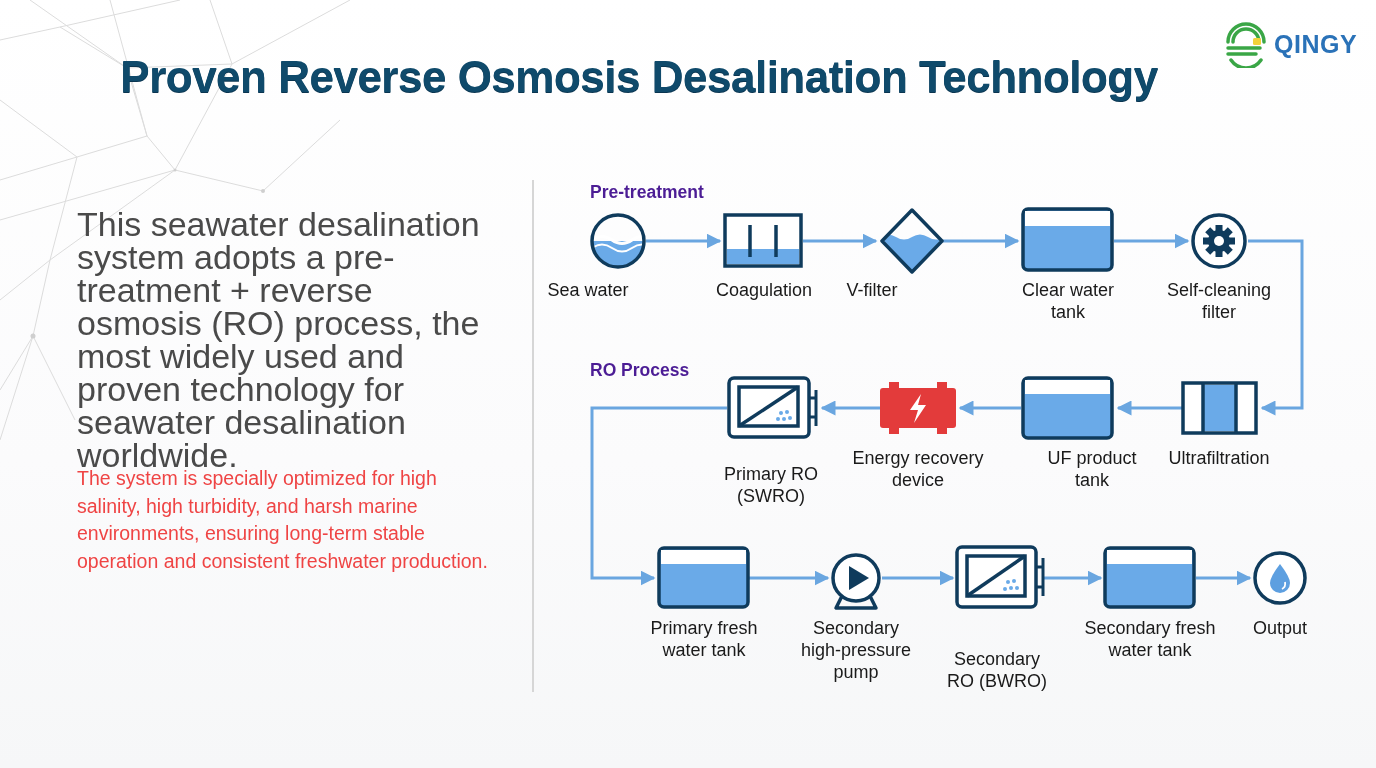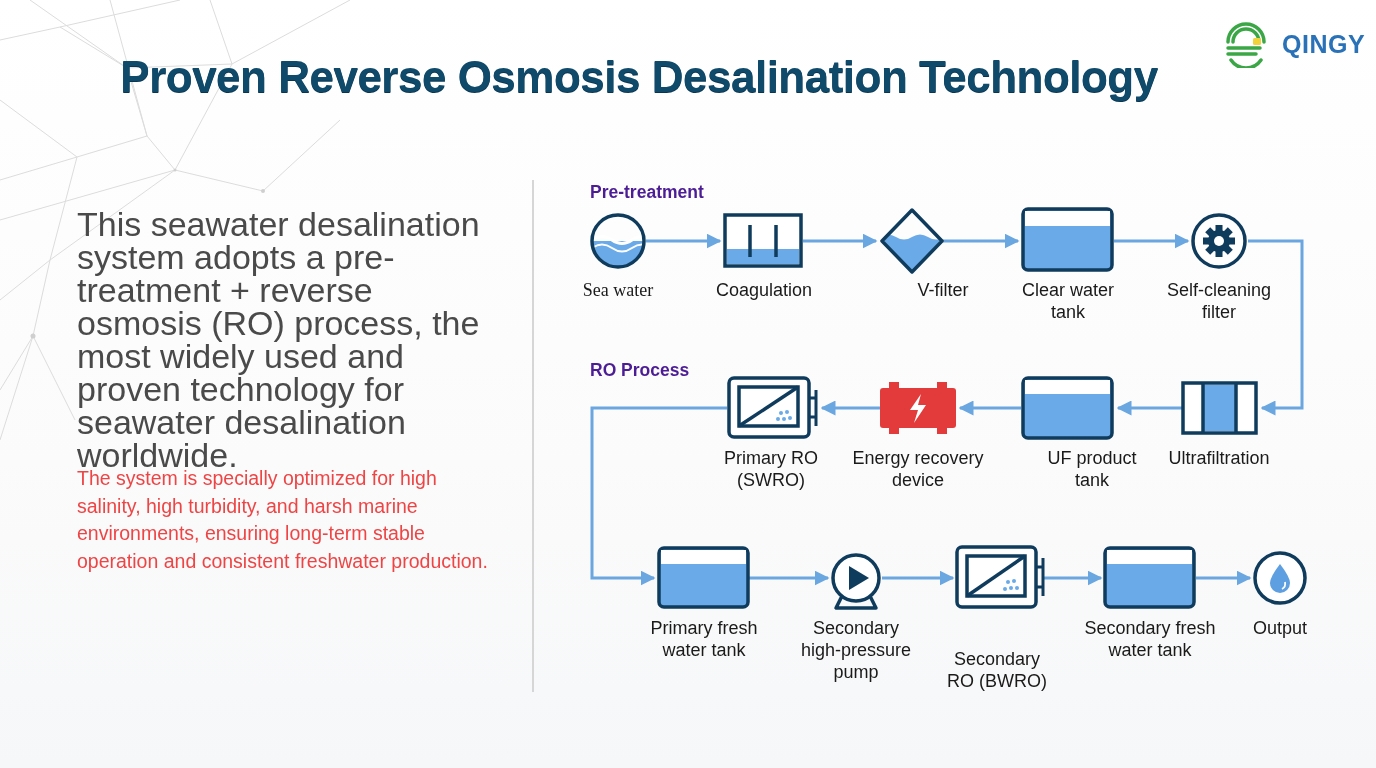--- a/index.html
+++ b/index.html
@@ -8,21 +8,21 @@
     background: linear-gradient(180deg,#ffffff 0%, #fbfbfc 60%, #f6f7f8 100%);
     font-family: "Liberation Sans", "DejaVu Sans", sans-serif;
   }
   .bg-net { position:absolute; left:0; top:0; width:420px; height:480px; pointer-events:none; }
   .title {
     position:absolute; left:0; width:1278px; top:52px; text-align:center;
     font-size:44px; font-weight:bold; color:#0f4a6b; letter-spacing:-0.5px;
     text-shadow: 0 1px 0 #0a3550;
   }
   .logo { position:absolute; left:1222px; top:20px; display:flex; align-items:center; }
-  .logo-text { font-weight:bold; font-size:25px; color:#2a72b8; margin-left:12px; letter-spacing:0.5px; }
+  .logo-text { font-weight:bold; font-size:25px; color:#2a72b8; margin-left:4px; letter-spacing:0.5px; }
   .intro {
     position:absolute; left:77px; top:208px; width:420px;
     font-size:34px; line-height:33px; color:#4a4a4a;
   }
   .detail {
     position:absolute; left:77px; top:465px; width:420px;
     font-size:19.5px; line-height:27.5px; color:#ef4444;
   }
   .divider { position:absolute; left:532px; top:180px; width:1.5px; height:512px; background:#d6d6d6; }
   .section-label { position:absolute; font-size:17.5px; font-weight:bold; color:#4c1d95; }
@@ -227,26 +227,26 @@
     <rect x="1107" y="550" width="85" height="14" fill="#fff"></rect>
   </g>
 
   <g>
     <circle cx="1280" cy="578" r="25" fill="#fff" stroke="#0f3b5c" stroke-width="3.5"></circle>
     <path d="M1280 564 Q1270 577 1270 583 A10 10 0 0 0 1290 583 Q1290 577 1280 564 Z" fill="#5d9fe0"></path>
     <path d="M1285 582 Q1286 587 1282 589" stroke="#fff" stroke-width="1.8" fill="none"></path>
   </g>
 </svg>
 
-<div class="node-label" style="left:533px; top:279px;font-family:Liberation Serif, serif;">Sea water</div>
+<div class="node-label" style="left:503px; top:279px;">Sea water</div>
 <div class="node-label" style="left:679px; top:279px;">Coagulation</div>
-<div class="node-label" style="left:858px; top:279px;">V-filter</div>
+<div class="node-label" style="left:787px; top:279px;">V-filter</div>
 <div class="node-label" style="left:983px; top:279px; width:170px;"><span style="display:inline-block; width:110px;">Clear water tank</span></div>
 <div class="node-label" style="left:1134px; top:279px;"><span style="display:inline-block; width:120px;">Self-cleaning filter</span></div>
 <div class="node-label" style="left:1134px; top:447px;">Ultrafiltration</div>
 <div class="node-label" style="left:983px; top:447px;"><span style="display:inline-block; width:100px;margin-left:48px;">UF product tank</span></div>
 <div class="node-label" style="left:833px; top:447px;"><span style="display:inline-block; width:140px;">Energy recovery device</span></div>
-<div class="node-label" style="left:686px; top:447px;"><span style="display:inline-block; width:100px;">Primary RO (SWRO)</span></div>
+<div class="node-label" style="left:686px; top:447px;"><span style="display:inline-block; width:100px;margin-top:16px;">Primary RO (SWRO)</span></div>
 <div class="node-label" style="left:619px; top:617px;"><span style="display:inline-block; width:125px;">Primary fresh water tank</span></div>
 <div class="node-label" style="left:771px; top:617px;"><span style="display:inline-block; width:125px;">Secondary high-pressure pump</span></div>
 <div class="node-label" style="left:912px; top:617px;margin-top:31px;"><span style="display:inline-block; width:110px;">Secondary RO (BWRO)</span></div>
 <div class="node-label" style="left:1065px; top:617px;"><span style="display:inline-block; width:145px;">Secondary fresh water tank</span></div>
 <div class="node-label" style="left:1195px; top:617px;">Output</div>
 
 </body></html>

